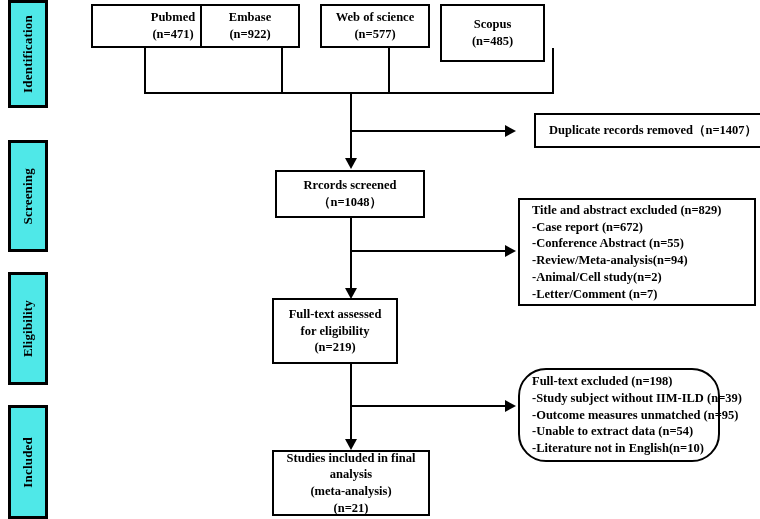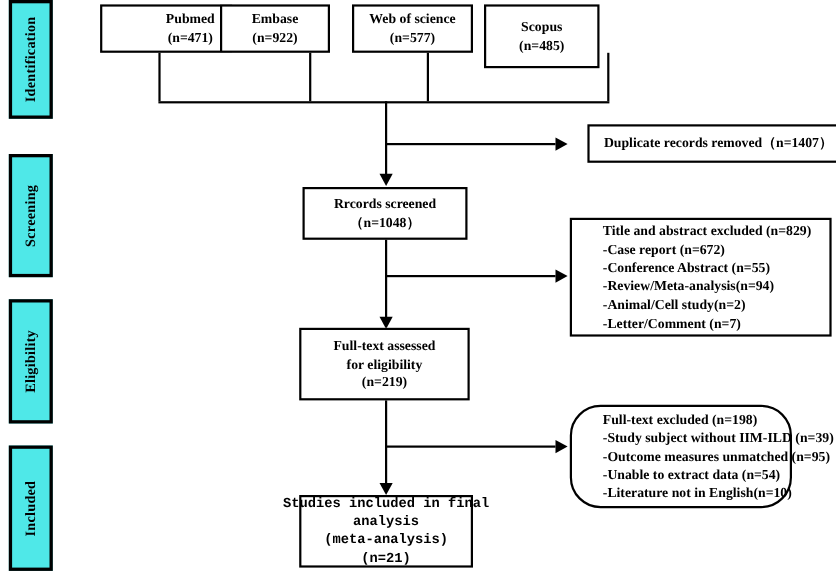--- a/index.html
+++ b/index.html
@@ -49,21 +49,21 @@
     font-weight: bold;
     font-size: 12.5px;
     line-height: 1.34;
     color: #000000;
     text-align: center;
     padding: 2px 4px;
   }
   .box.left-align {
     align-items: flex-start;
     text-align: left;
-    padding-left: 28px;
+    padding-left: 12px;
     justify-content: center;
   }
   .box .ln { white-space: nowrap; display: block; }
 
   
   .hline {
     position: absolute;
     background: #000000;
     height: 2px;
   }
@@ -153,40 +153,40 @@
 
   <div class="box left-align" style="left:518px; top:198px; width:238px; height:108px;">
     <span class="ln">Title and abstract excluded (n=829)</span>
     <span class="ln">-Case report (n=672)</span>
     <span class="ln">-Conference Abstract (n=55)</span>
     <span class="ln">-Review/Meta-analysis(n=94)</span>
     <span class="ln">-Animal/Cell study(n=2)</span>
     <span class="ln">-Letter/Comment (n=7)</span>
   </div>
 
-  <div class="box" style="left:272px; top:298px; width:155px; height:66px;">
+  <div class="box" style="left:272px; top:298px; width:126px; height:66px;">
     <span class="ln">Full-text assessed</span>
     <span class="ln">for eligibility</span>
     <span class="ln">(n=219)</span>
   </div>
 
   <div class="vline" style="left:350px; top:364px; height:77px;"></div>
   <div class="arrow-down" style="left:345px; top:439px;"></div>
 
   <div class="hline" style="left:350px; top:405px; width:155px;"></div>
   <div class="arrow-right" style="left:505px; top:400px;"></div>
 
   <div class="box left-align" style="left:518px; top:368px; width:202px; height:94px;border-radius:28px;">
     <span class="ln">Full-text excluded (n=198)</span>
     <span class="ln">-Study subject without IIM-ILD (n=39)</span>
     <span class="ln">-Outcome measures unmatched (n=95)</span>
     <span class="ln">-Unable to extract data (n=54)</span>
     <span class="ln">-Literature not in English(n=10)</span>
   </div>
 
-  <div class="box" style="left:272px; top:450px; width:158px; height:66px;font-family:Liberation Mono, monospace;">
+  <div class="box" style="left:272px; top:450px; width:158px; height:66px;">
     <span class="ln">Studies included in final</span>
     <span class="ln">analysis</span>
     <span class="ln">(meta-analysis)</span>
     <span class="ln">(n=21)</span>
   </div>
 
 </div>
 
 </body></html>

